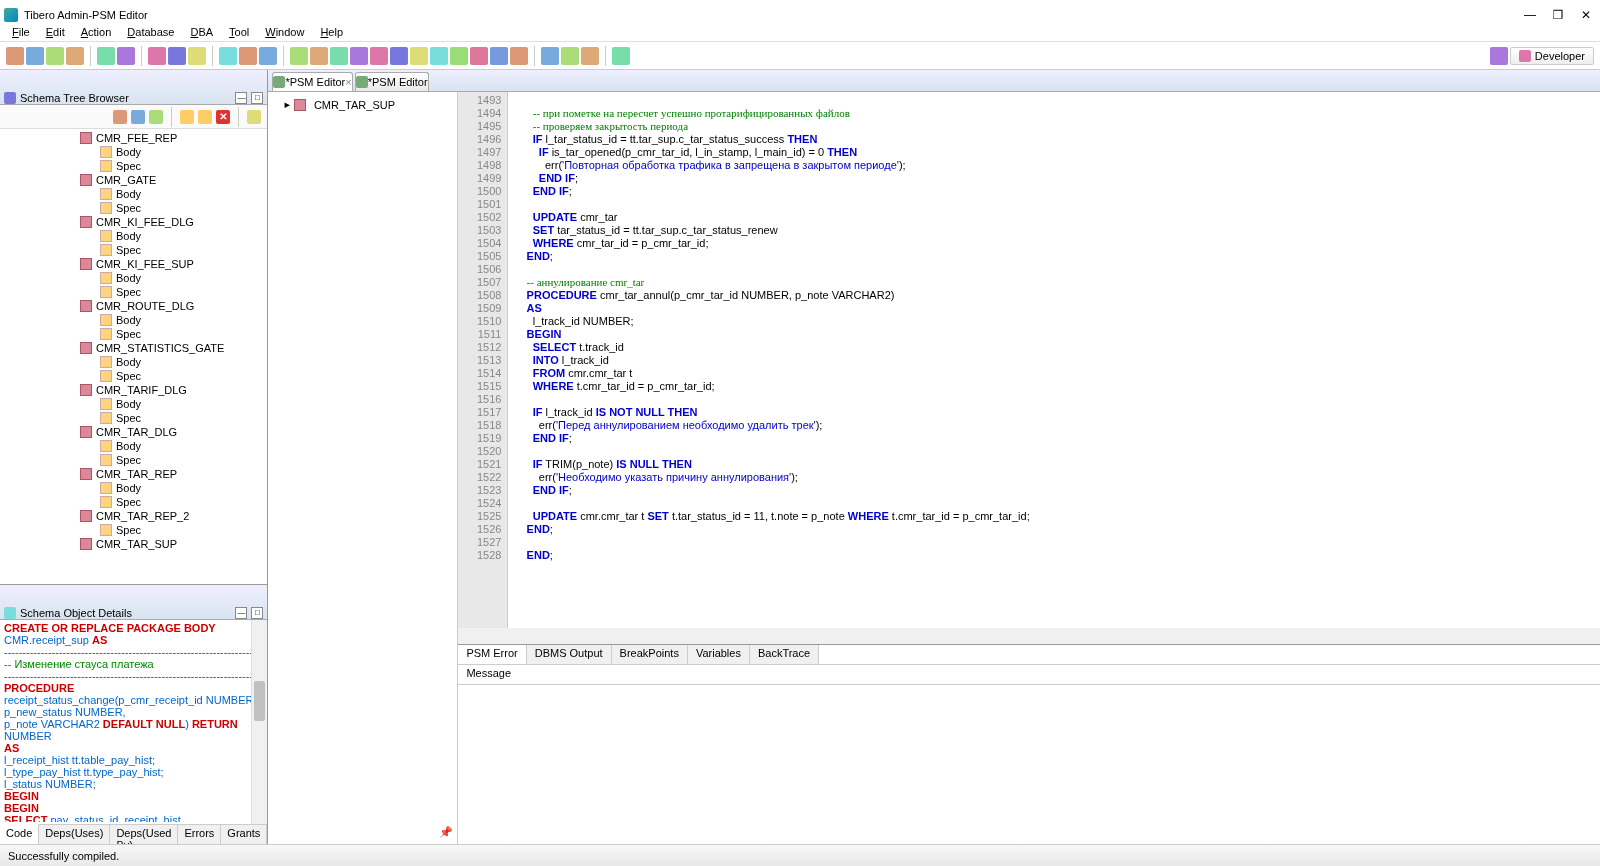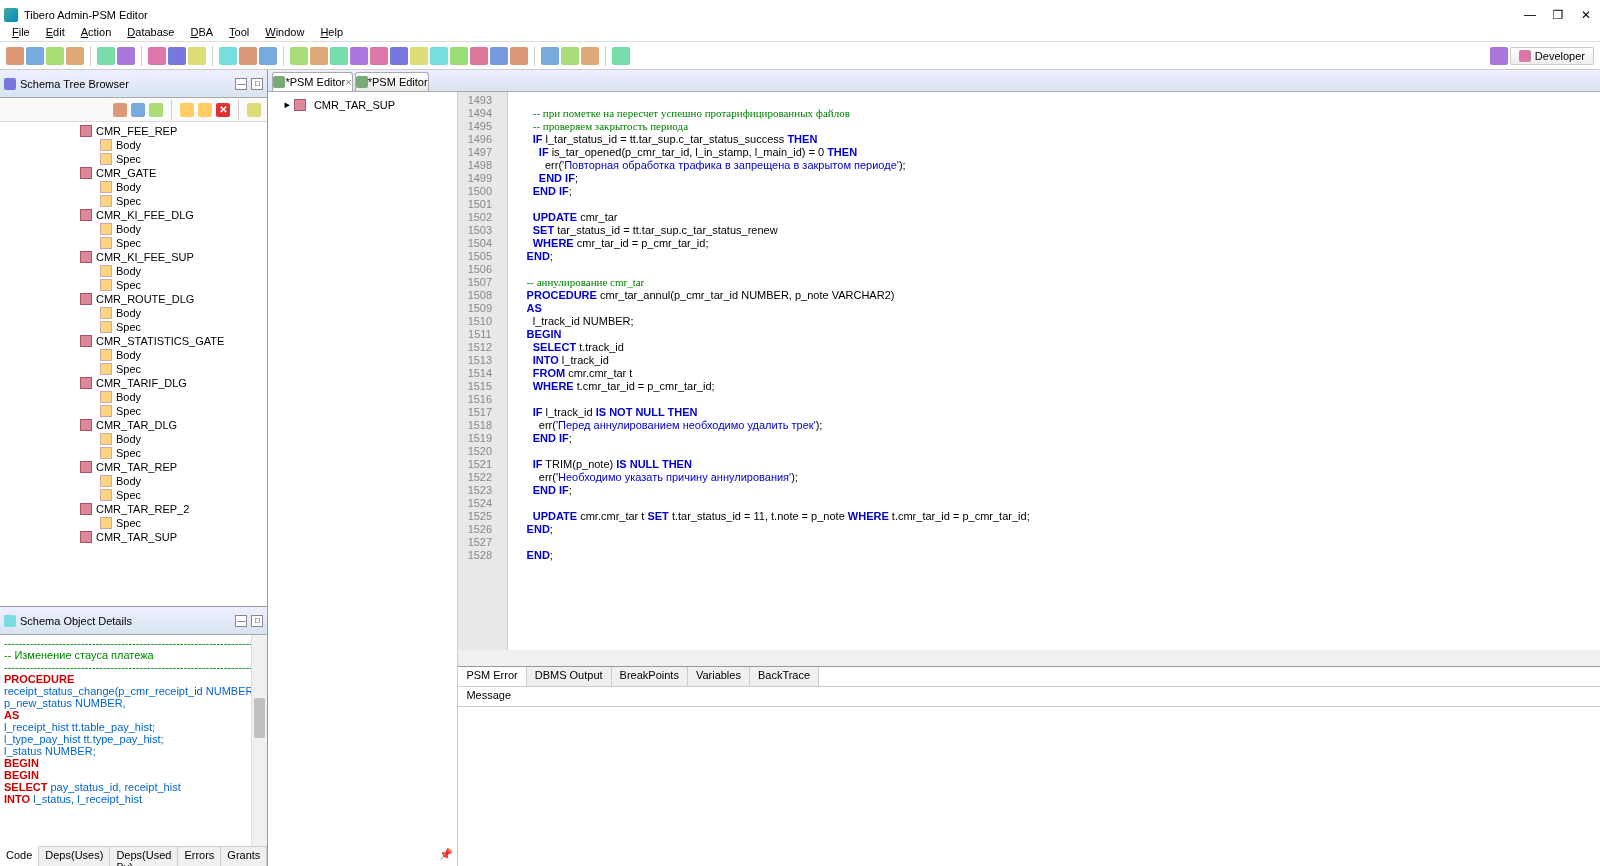--- a/index.html
+++ b/index.html
@@ -24,21 +24,21 @@
 .tool { width: 18px; height: 18px; border-radius: 2px; cursor: pointer; display: inline-block; }
 .tool-sep { width: 1px; height: 20px; background: #ccc; margin: 0 4px; }
 .dev-btn { padding: 2px 8px; border: 1px solid #ccc; background: linear-gradient(#fff,#eee); border-radius: 2px; display: flex; align-items: center; gap: 4px; cursor: pointer; }
 
 
 .main { flex: 1; display: flex; overflow: hidden; }
 .left-pane { width: 348px; display: flex; flex-direction: column; border-right: 1px solid #999; }
 .right-pane { flex: 1; display: flex; flex-direction: column; }
 
 
-.panel-hdr { height: 28px; background: linear-gradient(#efefff,#d8e4f0); border-bottom: 1px solid #aaa; display: flex; align-items: center; padding: 0 4px; justify-content: space-between; }
+.panel-hdr { height: 35px; background: linear-gradient(#efefff,#d8e4f0); border-bottom: 1px solid #aaa; display: flex; align-items: flex-end; padding: 0 4px; justify-content: space-between; }
 .panel-hdr-title { display: flex; align-items: center; gap: 4px; }
 .panel-hdr-ctrl { display: flex; gap: 4px; }
 .panel-hdr-btn { width: 12px; height: 12px; border: 1px solid #888; background: #fff; cursor: pointer; font-size: 8px; text-align: center; line-height: 10px; }
 
 
 .tree-panel { flex: 1; display: flex; flex-direction: column; overflow: hidden; }
 .tree-toolbar { height: 24px; display: flex; align-items: center; justify-content: flex-end; padding: 0 6px; gap: 4px; background: #fafafa; border-bottom: 1px solid #ddd; }
 .tree-body { flex: 1; overflow: auto; padding: 2px 0; background: #fff; }
 .node { display: flex; align-items: center; height: 14px; padding: 0 0 0 80px; cursor: pointer; white-space: nowrap; }
 .node.pkg { padding-left: 80px; }
@@ -69,21 +69,21 @@
 
 .editor-main { flex: 1; display: flex; overflow: hidden; }
 .obj-tree { width: 190px; border-right: 1px solid #ccc; background: #fff; padding: 4px; display: flex; flex-direction: column; }
 .obj-tree .onode { display: flex; align-items: center; gap: 4px; padding: 2px 0 2px 12px; cursor: pointer; }
 .obj-tree-body { flex: 1; }
 .obj-pin { align-self: flex-end; width: 14px; height: 14px; color: #c90; cursor: pointer; }
 
 .code-wrap { flex: 1; display: flex; flex-direction: column; overflow: hidden; }
 .code-area { flex: 1; display: flex; overflow: hidden; background: #fff; font-family: Consolas,monospace; font-size: 12px; }
 .gutter { width: 50px; background: #e8e8e8; border-right: 1px solid #ccc; text-align: right; color: #888; padding: 2px 6px 2px 0; overflow: hidden; user-select: none; }
-.gutter div { height: 13px; line-height: 13px; text-align: center; }
+.gutter div { height: 13px; line-height: 13px; }
 .code-lines { flex: 1; padding: 2px 0 2px 6px; overflow: auto; white-space: pre; line-height: 13px; }
 .code-lines div { height: 13px; }
 .code-scroll { height: 16px; overflow-x: scroll; }
 .code-scroll-in { width: 2000px; height: 1px; }
 .t-kw { color: #0000cd; font-weight: bold; }
 .t-cm { color: #008000; font-family: Liberation Serif, serif; }
 .t-str { color: #0000cd; }
 
 
 .bottom-panel { height: 200px; border-top: 1px solid #999; display: flex; flex-direction: column; background: #fff; }
@@ -337,25 +337,27 @@
             <span class="tool ic9" style="width:12px;height:12px;"></span>
             <span>Schema Object Details</span>
           </div>
           <div class="panel-hdr-ctrl">
             <span class="panel-hdr-btn">—</span>
             <span class="panel-hdr-btn">□</span>
           </div>
         </div>
         <div class="details-body">
           <div class="details-scroll" id="details-code">
+              <div><span class="kw-red">CREATE OR REPLACE </span><span class="kw-red">PACKAGE BODY </span><span class="kw-blue">CMR.receipt_sup </span><span class="kw-red">AS</span></div>
               <div><span class="kw-green">---------------------------------------------------------------------</span></div>
               <div><span class="kw-green">-- Изменение стауса платежа</span></div>
               <div><span class="kw-green">---------------------------------------------------------------------</span></div>
               <div><span class="kw-red">PROCEDURE </span><span class="kw-blue">receipt_status_change(p_cmr_receipt_id NUMBER,</span></div>
               <div><span class="kw-blue">                        p_new_status     NUMBER,</span></div>
+              <div><span class="kw-blue">                        p_note           VARCHAR2 </span><span class="kw-red">DEFAULT NULL</span><span class="kw-blue">) </span><span class="kw-red">RETURN </span><span class="kw-blue">NUMBER</span></div>
               <div><span class="kw-red">AS</span></div>
               <div><span class="kw-blue">  l_receipt_hist  tt.table_pay_hist;</span></div>
               <div><span class="kw-blue">  l_type_pay_hist tt.type_pay_hist;</span></div>
               <div><span class="kw-blue">  l_status        NUMBER;</span></div>
               <div><span class="kw-red">BEGIN</span></div>
               <div><span class=""></span></div>
               <div><span class="kw-red">  BEGIN</span></div>
               <div><span class="kw-red">    SELECT </span><span class="kw-blue">pay_status_id, receipt_hist</span></div>
               <div><span class="kw-red">    INTO </span><span class="kw-blue">l_status, l_receipt_hist</span></div>
             </div>
@@ -460,13 +462,16 @@
               <div class="msg-col c1">Message</div>
 
             </div>
             <div class="msg-body"></div>
           </div>
         </div>
       </div>
     </div>
   </div>
 
+  <div class="statusbar">
+    <span>Successfully compiled.</span>
+  </div>
 </div>
 
 </body></html>

